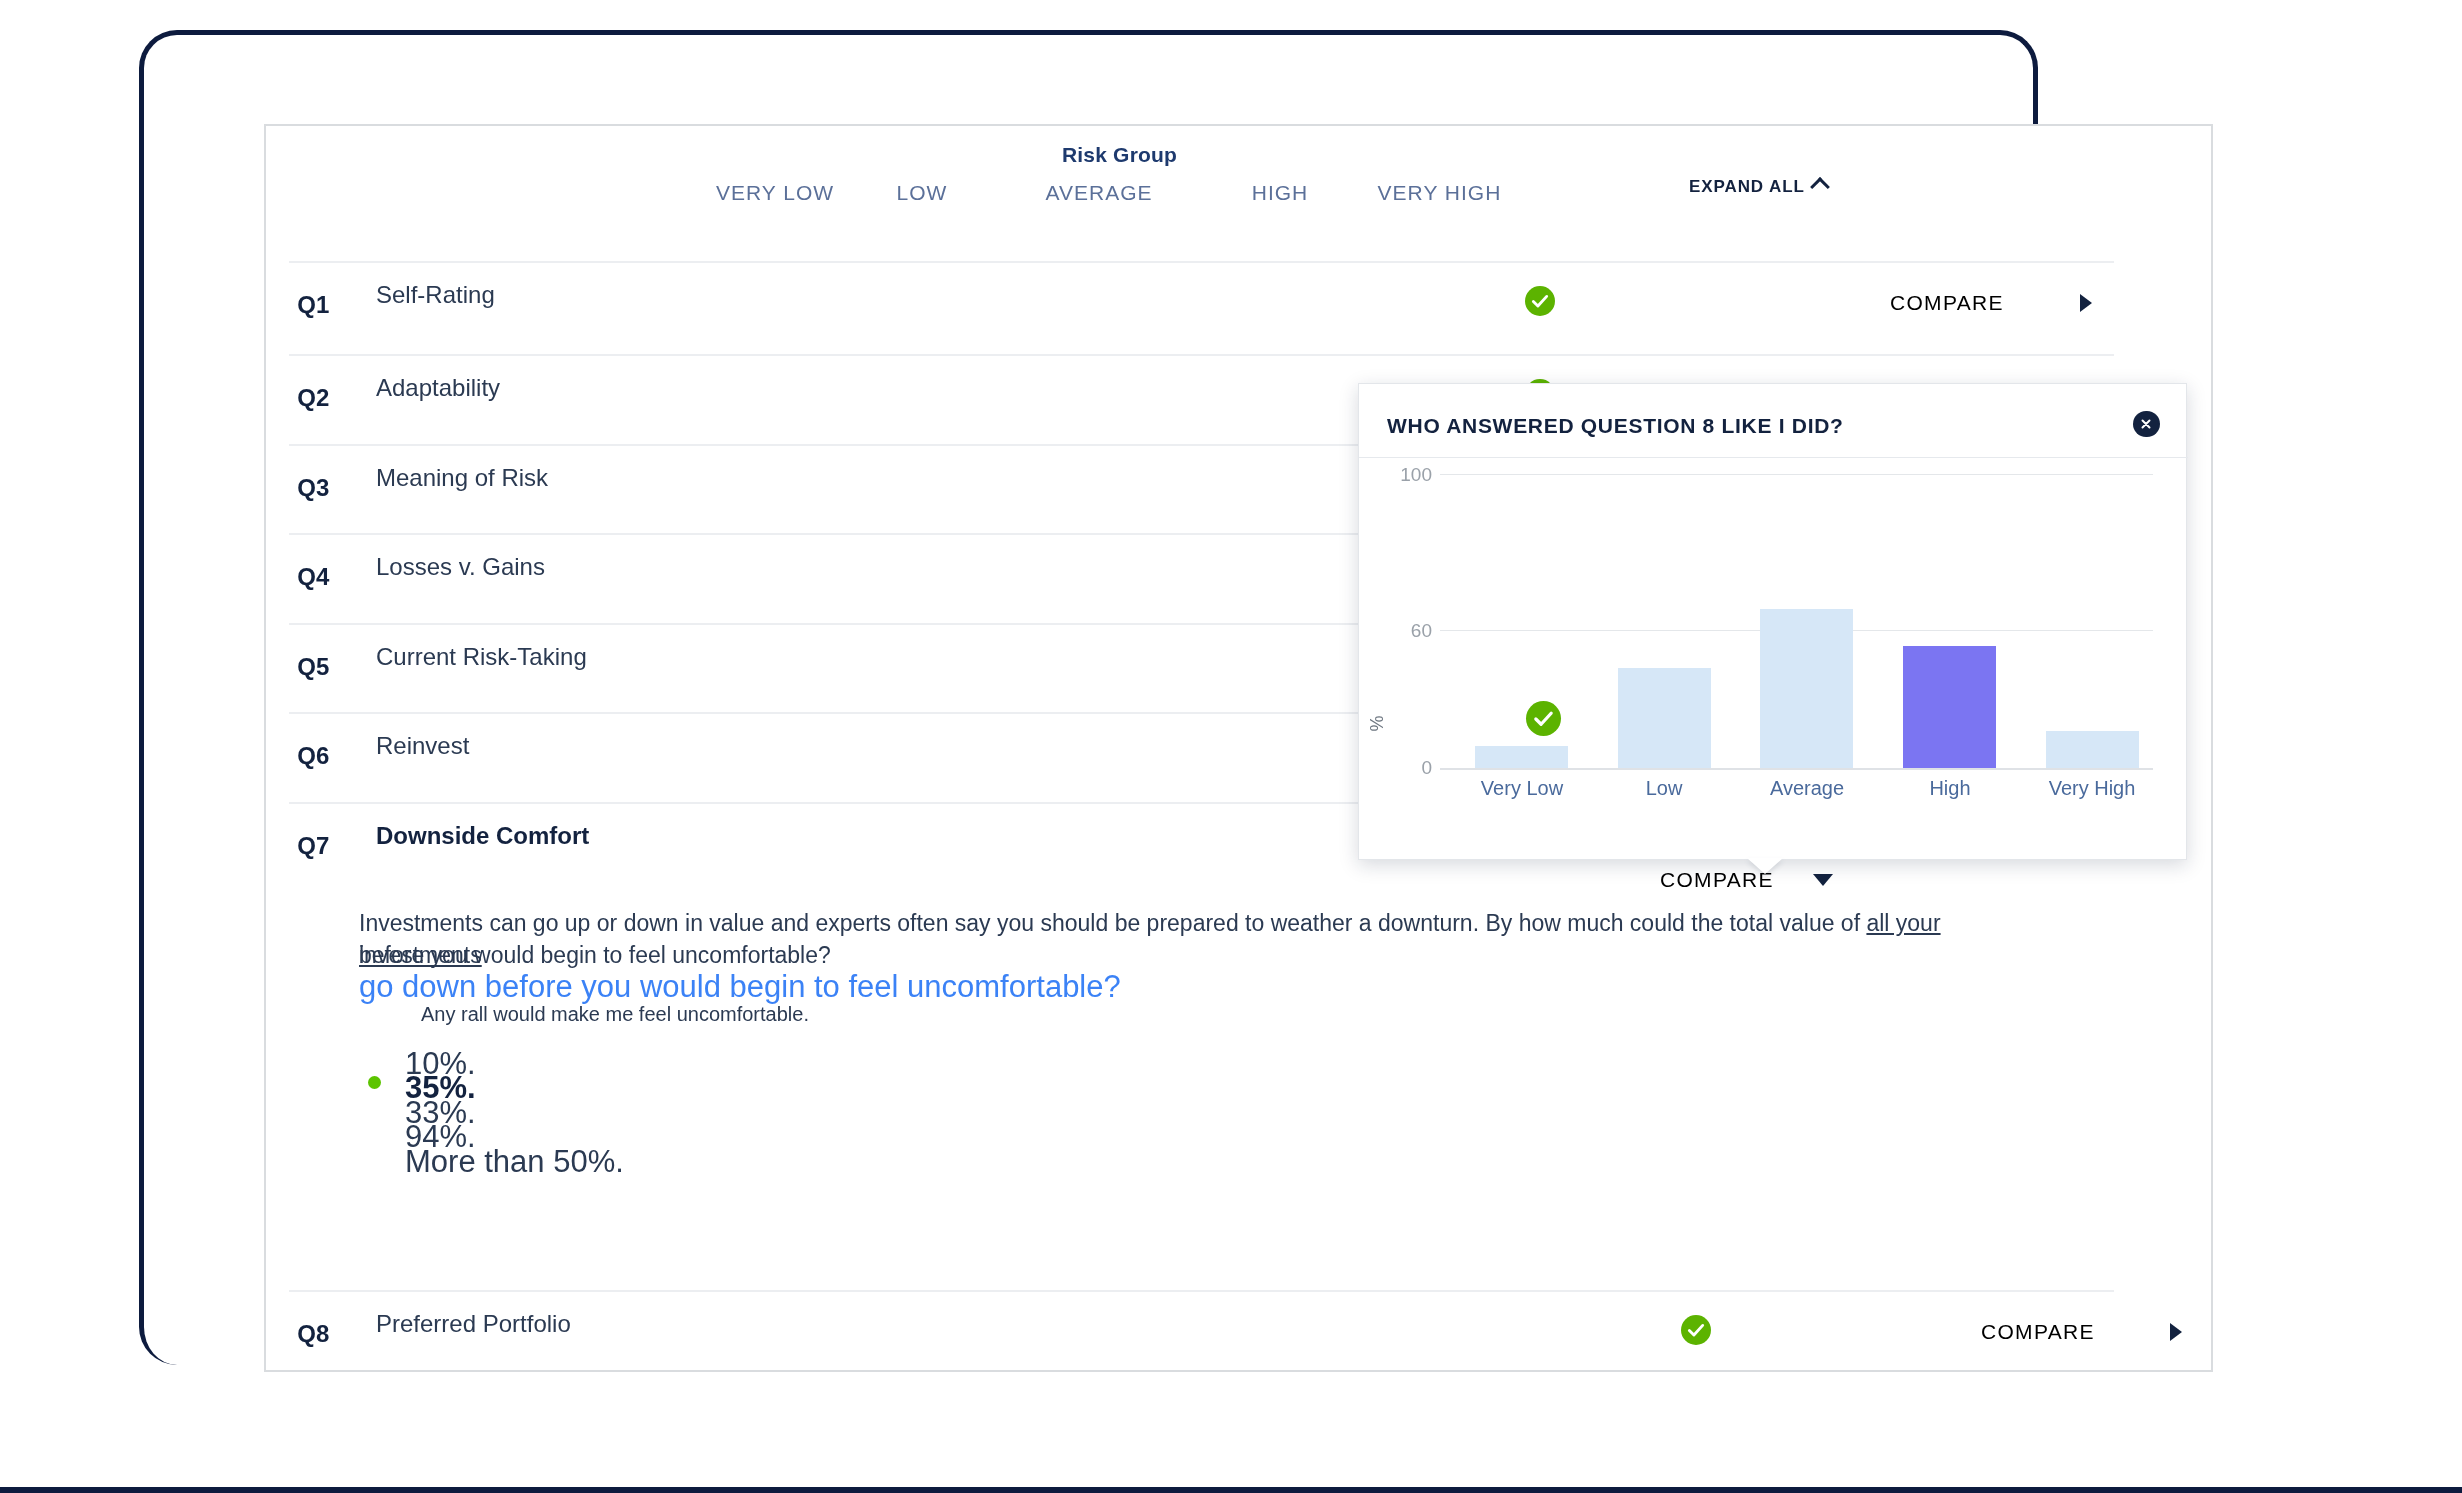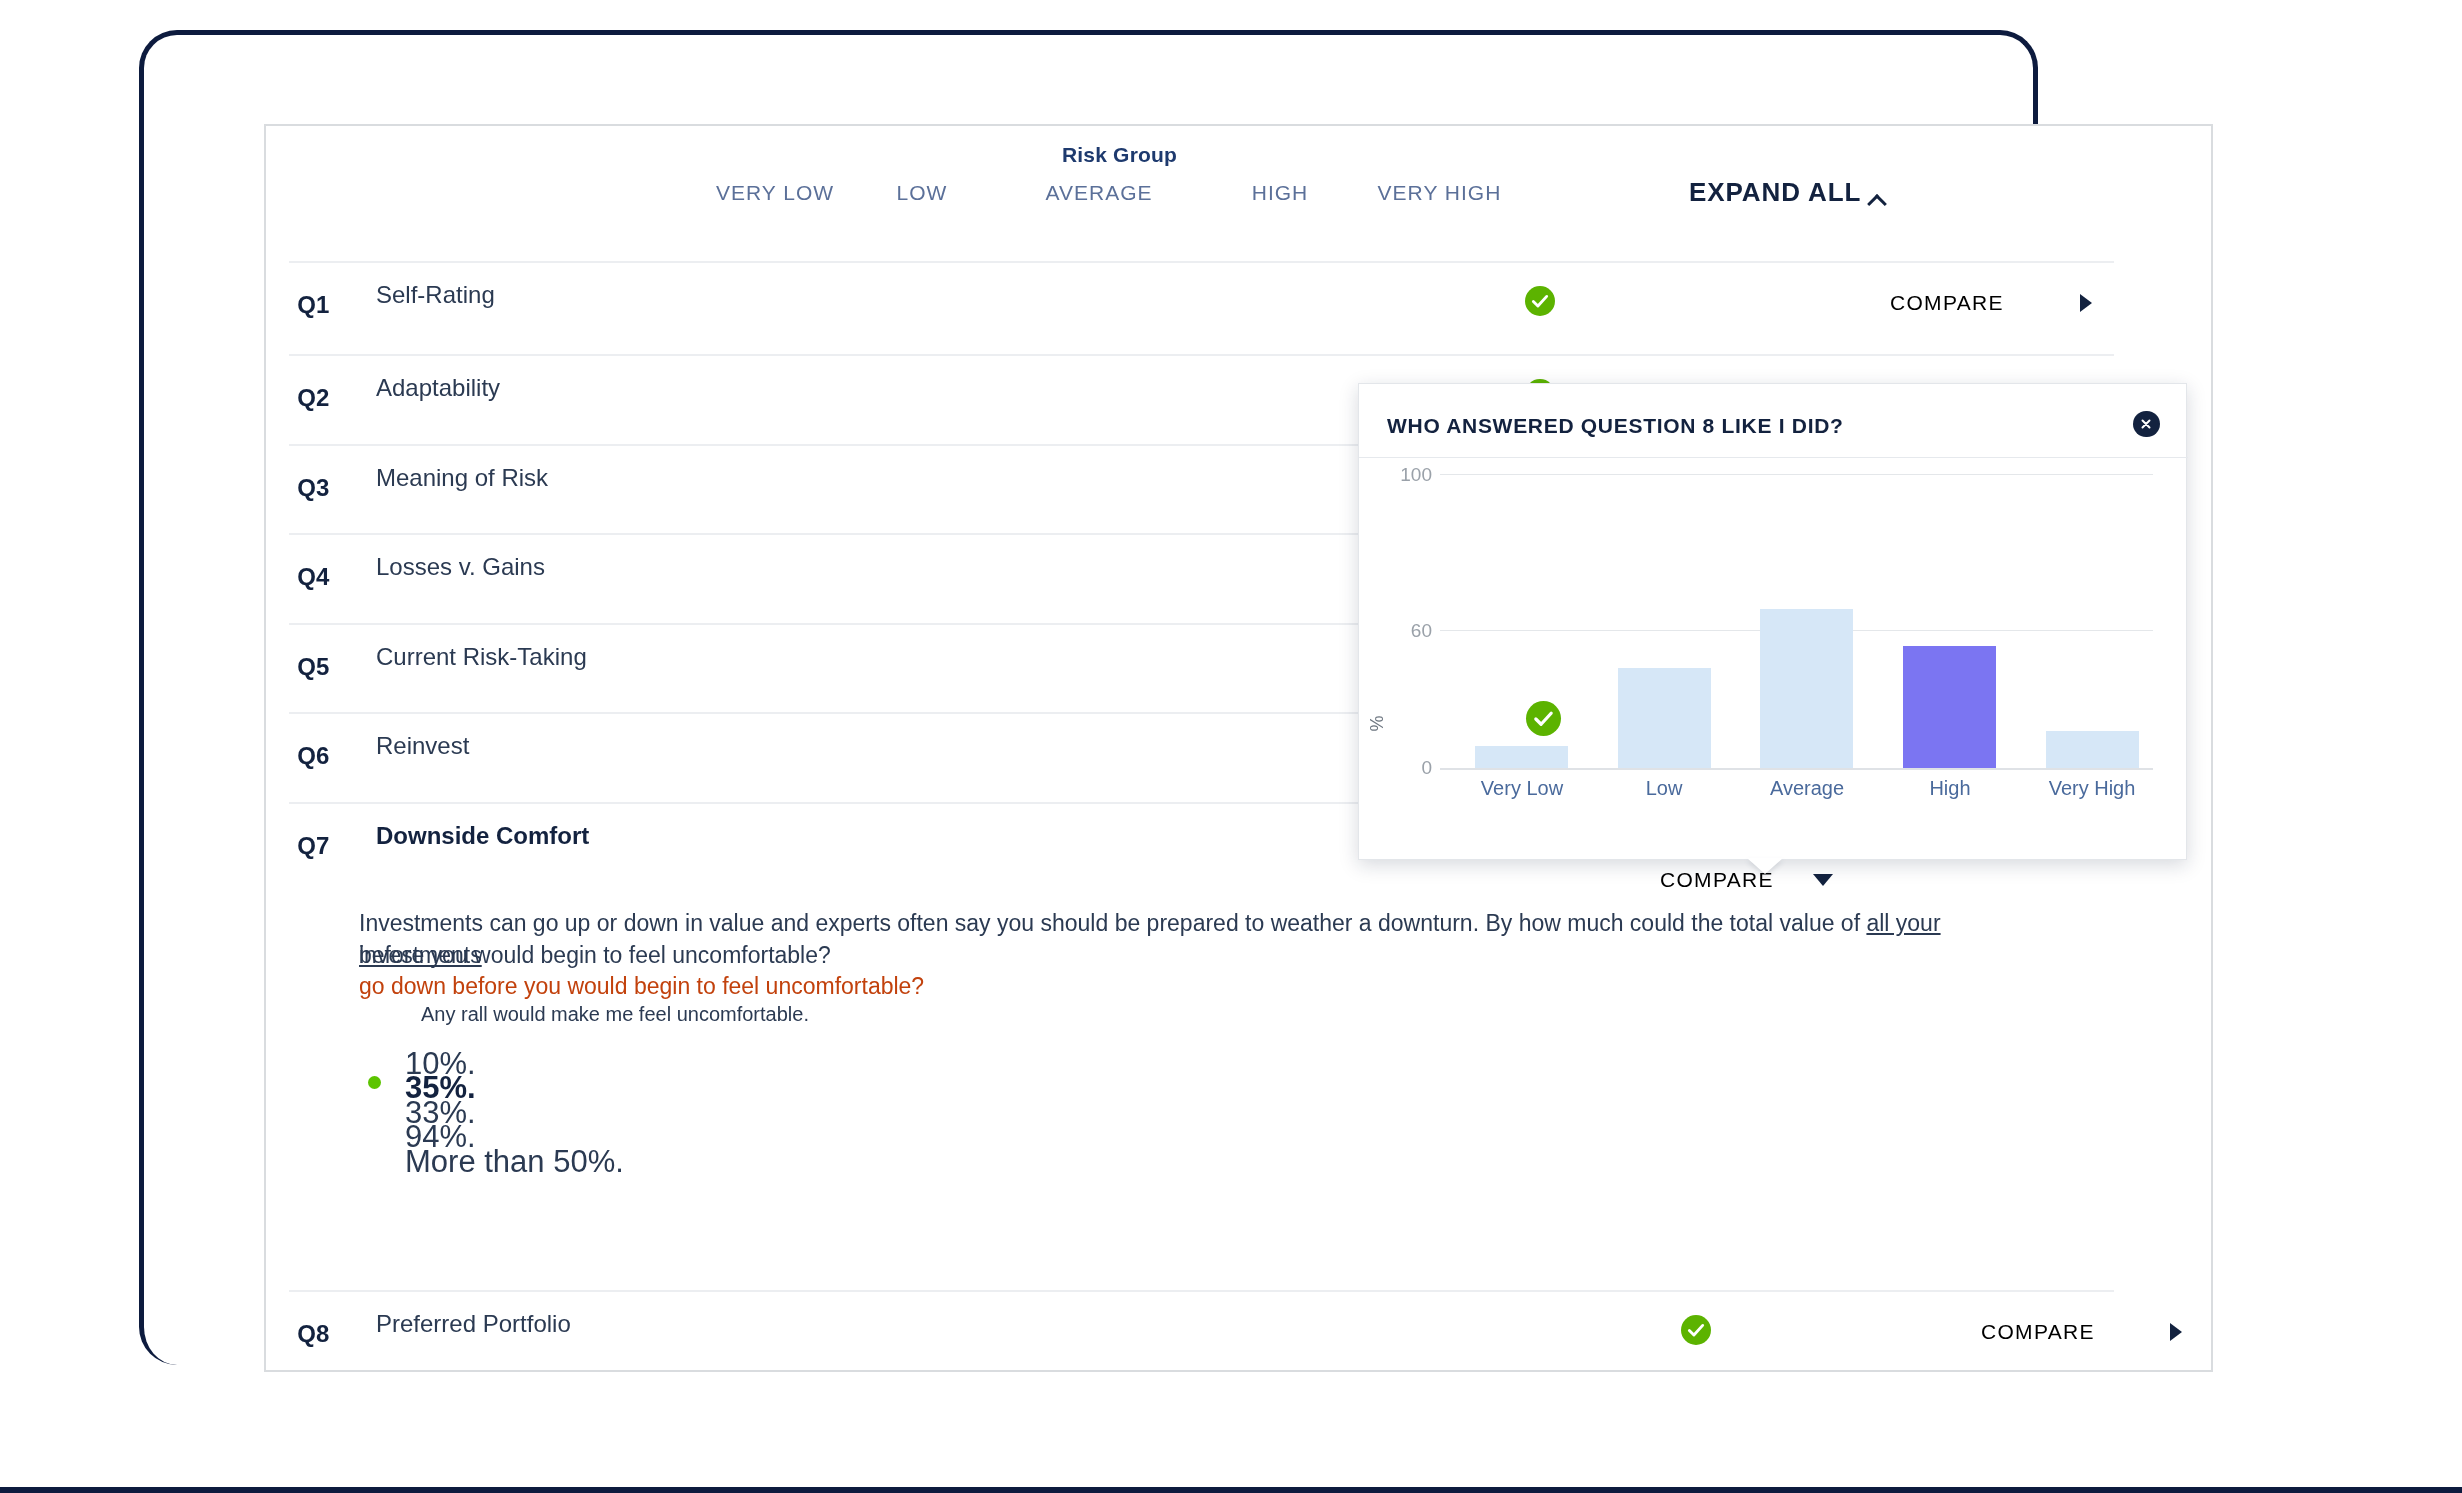--- a/index.html
+++ b/index.html
@@ -60,26 +60,26 @@
   }
   .ch0 { left: 692px; width: 166px; }
   .ch1 { left: 864px; width: 116px; }
   .ch2 { left: 1020px; width: 158px; }
   .ch3 { left: 1222px; width: 116px; }
   .ch4 { left: 1344px; width: 191px; }
 
   #expand-all {
     position: absolute;
     left: 1689px; top: 177px;
-    font-size: 26px;
+    font-size: 17px;
     font-weight: bold;
     color: #13223f;
     letter-spacing: 0.9px;
     display: flex;
-    align-items: flex-end;
+    align-items: flex-start;
     gap: 8.3px;
     cursor: pointer;
     white-space: nowrap;
   }
   #expand-all .chev {
     display: inline-block;
     width: 14px; height: 14px;
     border-left: 3.3px solid #13223f;
     border-top: 3.3px solid #13223f;
     transform: rotate(45deg);
@@ -167,23 +167,23 @@
     left: 70px; top: 0;
     width: 1642px;
     font-size: 23px;
     line-height: 31.5px;
     color: #2b3a52;
   }
   #q7-detail .qtext u { text-decoration: underline; }
   #q7-detail .qtext2 {
     position: absolute;
     left: 70px; top: 63px;
-    font-size: 23px;
+    font-size: 31px;
     line-height: 31.5px;
-    color: #c2410c;
+    color: #3b82f6;
   }
   #q7-detail .answer-lead {
     position: absolute;
     left: 132px; top: 95px;
     font-size: 20px;
     color: #2b3a52;
   }
   .opt {
     position: absolute;
     left: 116px;

